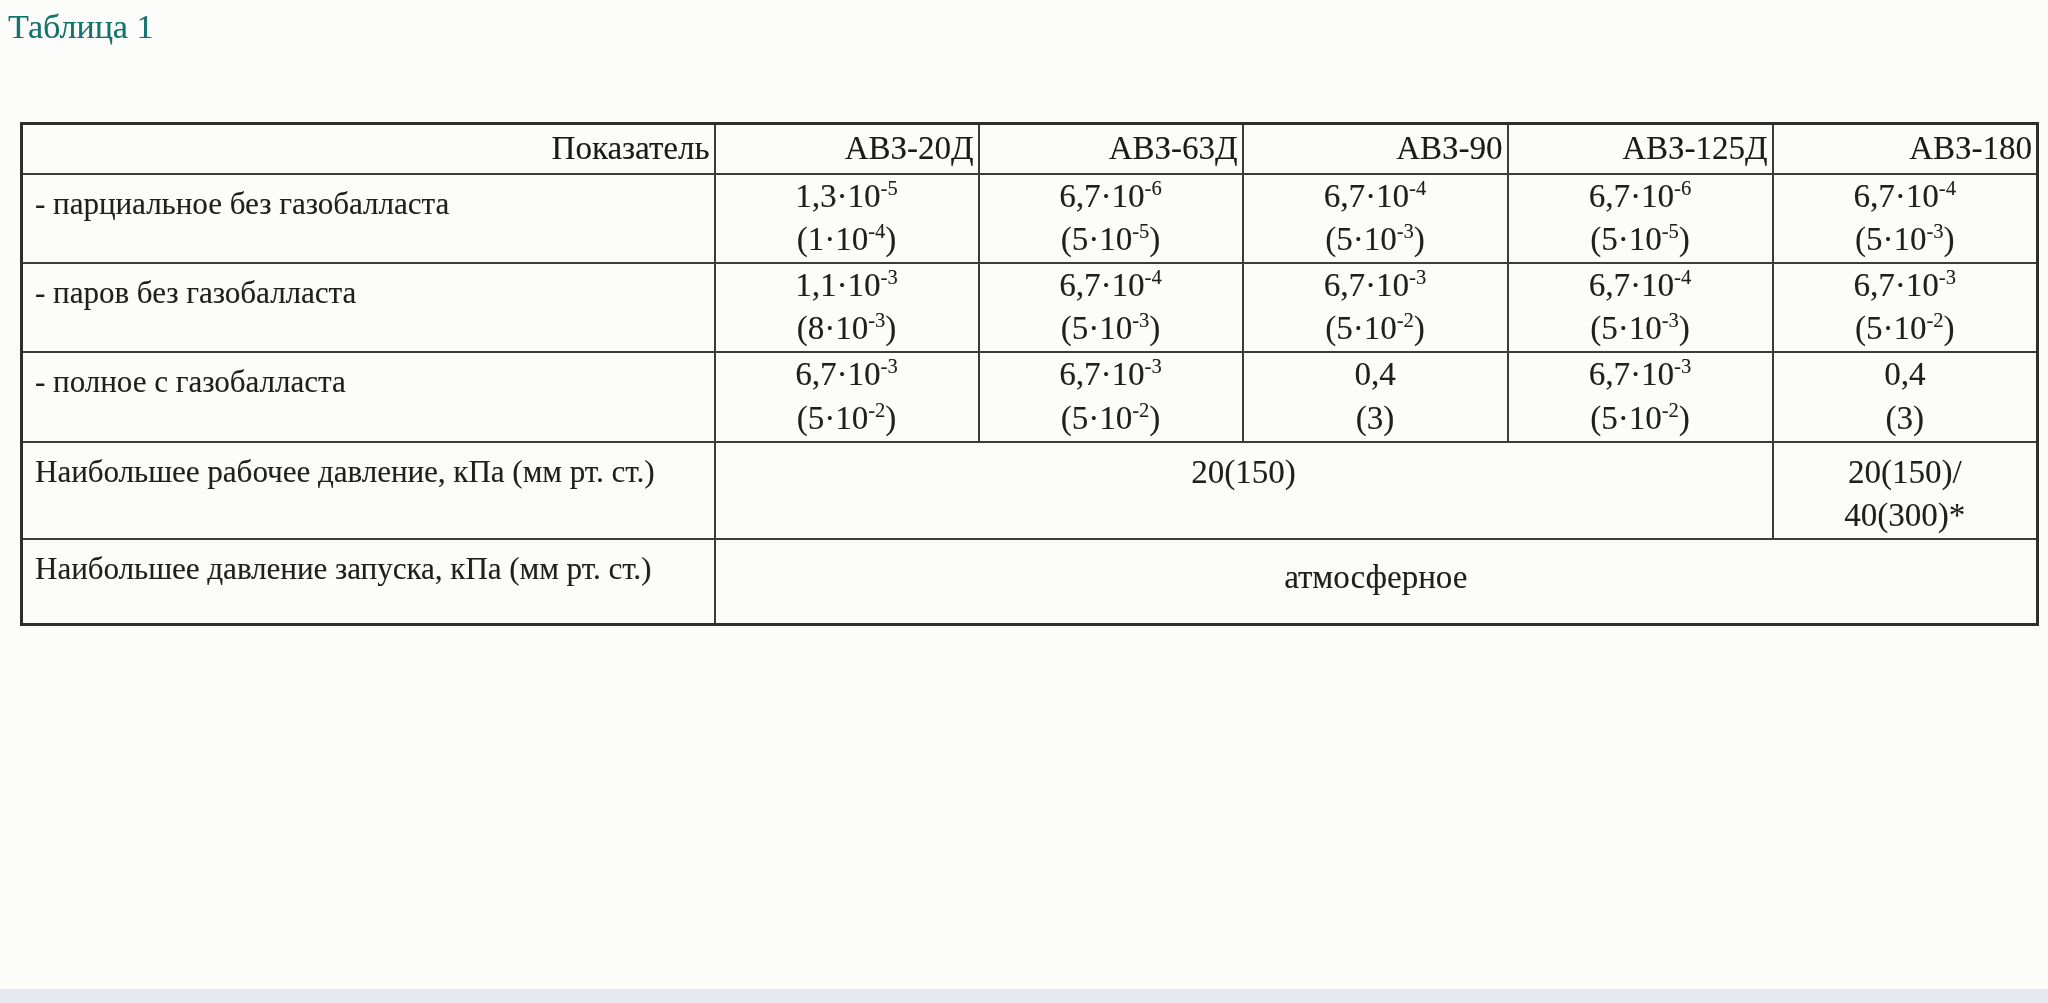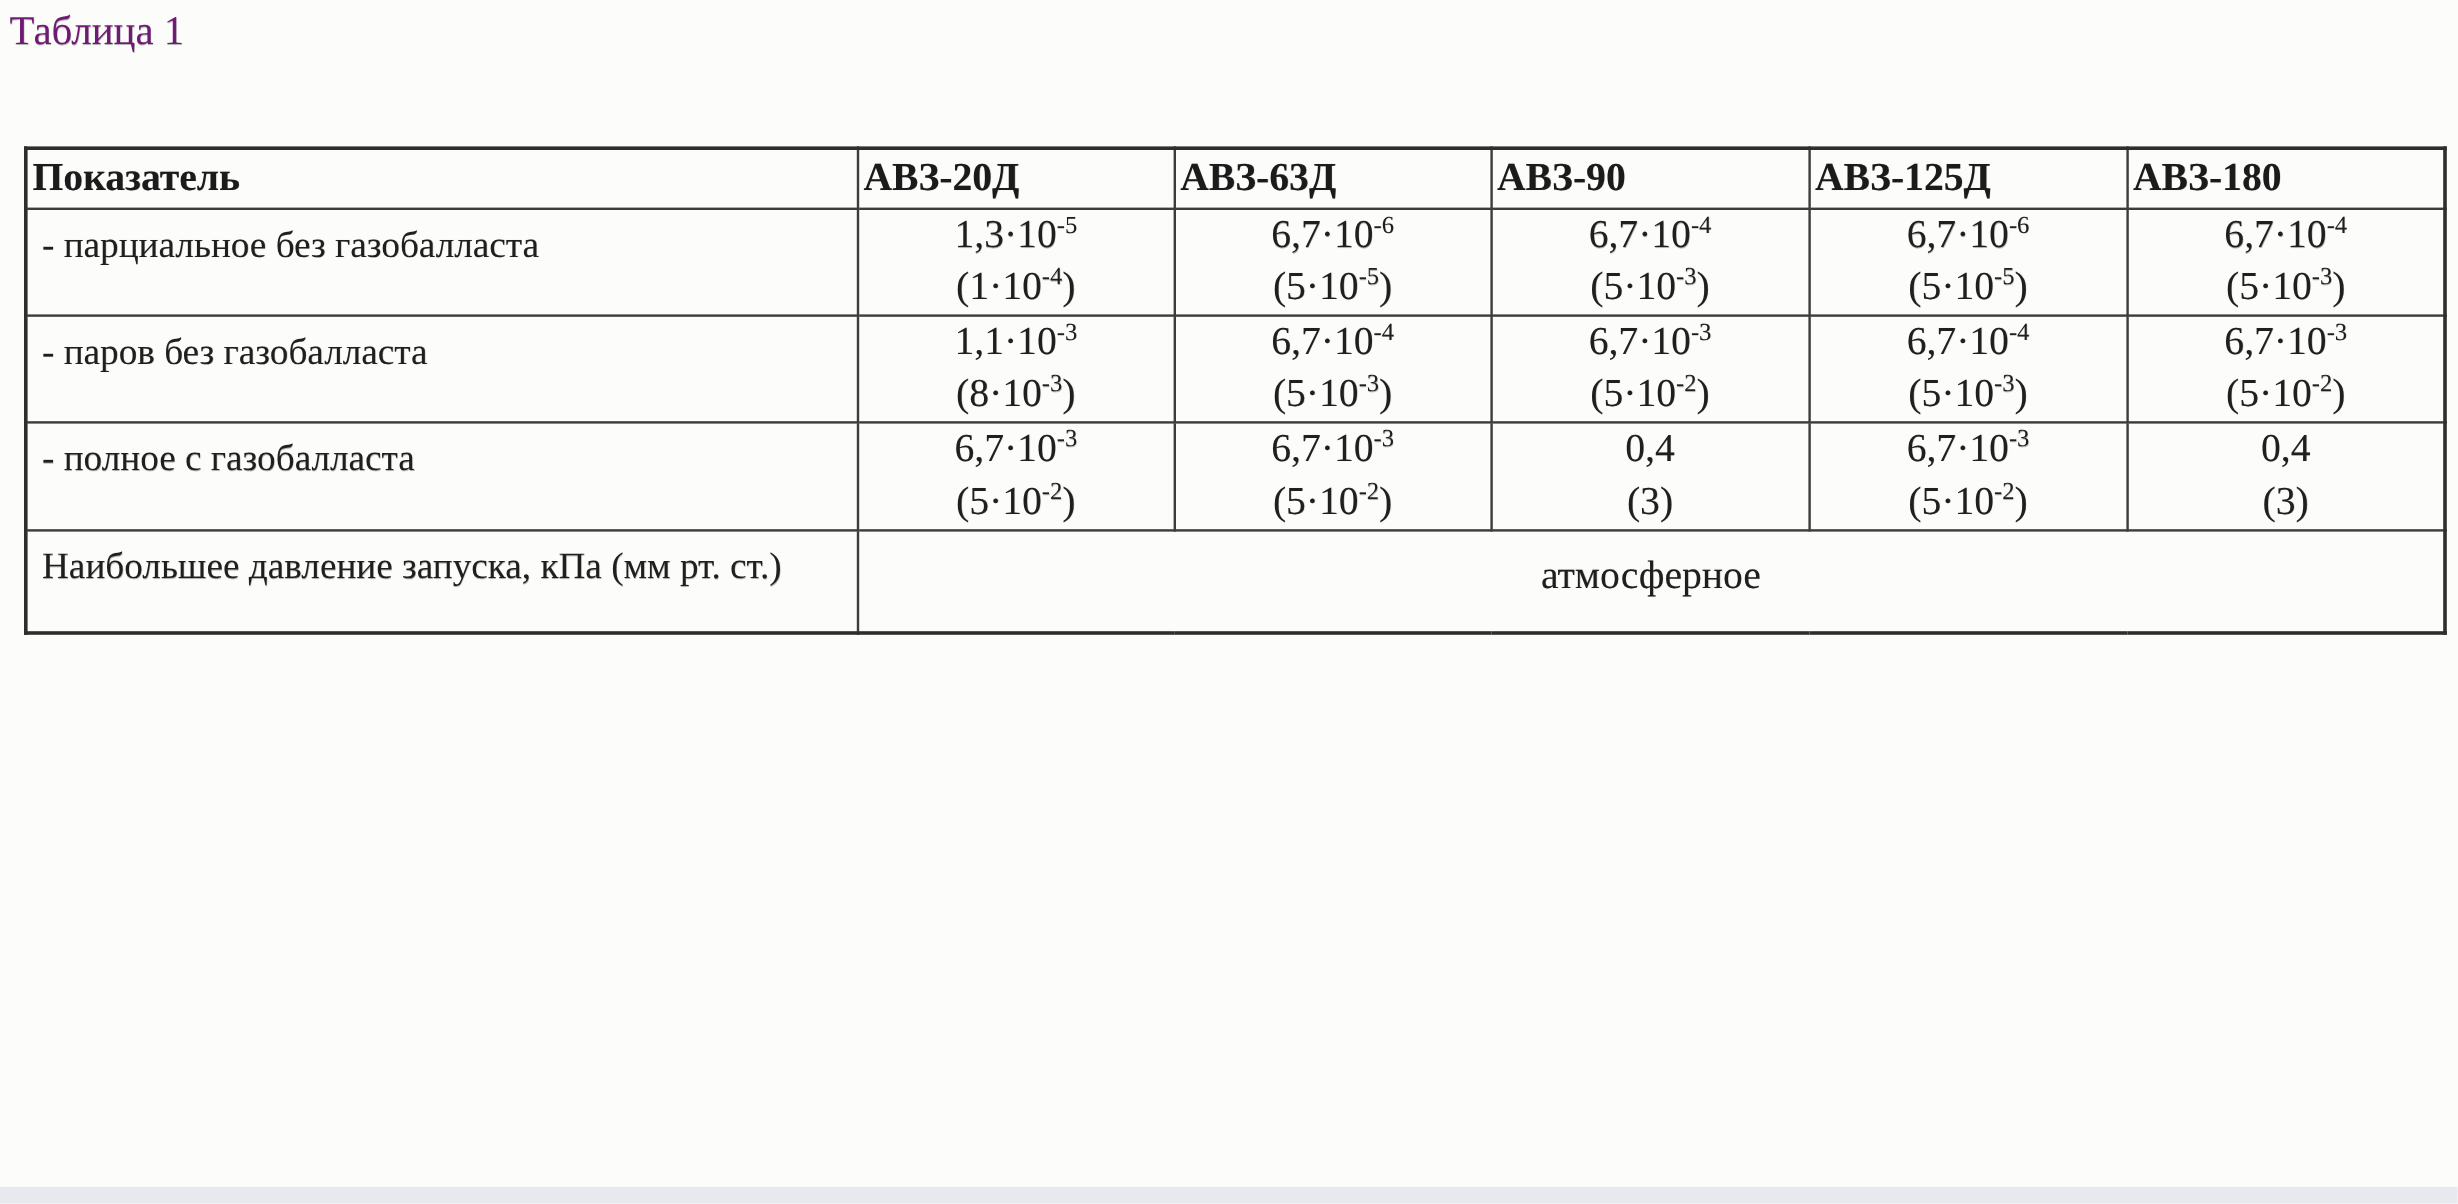--- a/index.html
+++ b/index.html
@@ -6,37 +6,37 @@
   body{
     width:2048px;height:1003px;
     background:#fcfcfb;
     position:relative;
     overflow:hidden;
     font-family:"Liberation Serif","DejaVu Serif",serif;
     color:#1f1f1f;
   }
   .caption{
     position:absolute;left:8px;top:8px;
-    font-size:34px;color:#701a75;
+    font-size:34px;color:#0f766e;
     text-shadow:0.3px 0.3px 0.6px rgba(0,0,0,.3);
   }
   table.spec{
     position:absolute;left:20px;top:122px;
     width:2016px;
     border-collapse:collapse;
     table-layout:fixed;
     border:3px solid #2e2e2e;
     text-shadow:0.3px 0.3px 0.6px rgba(0,0,0,.32);
   }
   th,td{
     border:2px solid #3c3c3c;
     overflow:hidden;
   }
   th{
-    font-size:33px;font-weight:bold;text-align:left;vertical-align:middle;
+    font-size:33px;font-weight:normal;text-align:right;vertical-align:middle;
     padding:2px 4px;color:#1b1b1b;
   }
   td.lbl{
     text-align:left;vertical-align:top;
     padding:6px 10px 4px 12px;
     font-size:31px;line-height:1.5;
   }
   td.val{
     text-align:center;vertical-align:middle;
     font-size:33px;line-height:1.32;
@@ -152,20 +152,28 @@
         </td>
       <td class="val">
           <div>6,7·10<sup>-3</sup></div>
           <div>(5·10<sup>-2</sup>)</div>
         </td>
       <td class="val">
           <div>0,4</div>
           <div>(3)</div>
         </td>
     </tr>
+    <tr class="r6">
+      <td class="lbl">Наибольшее рабочее давление, кПа (мм рт. ст.)</td>
+      <td class="val" colspan="4">20(150)</td>
+      <td class="val">
+          <div>20(150)/</div>
+          <div>40(300)*</div>
+        </td>
+    </tr>
     <tr class="r7">
       <td class="lbl">Наибольшее давление запуска, кПа (мм рт. ст.)</td>
       <td class="val" colspan="5">атмосферное</td>
     </tr>
   </tbody>
 </table>
 
 <div class="bottom-strip"></div>
 
 </body></html>

